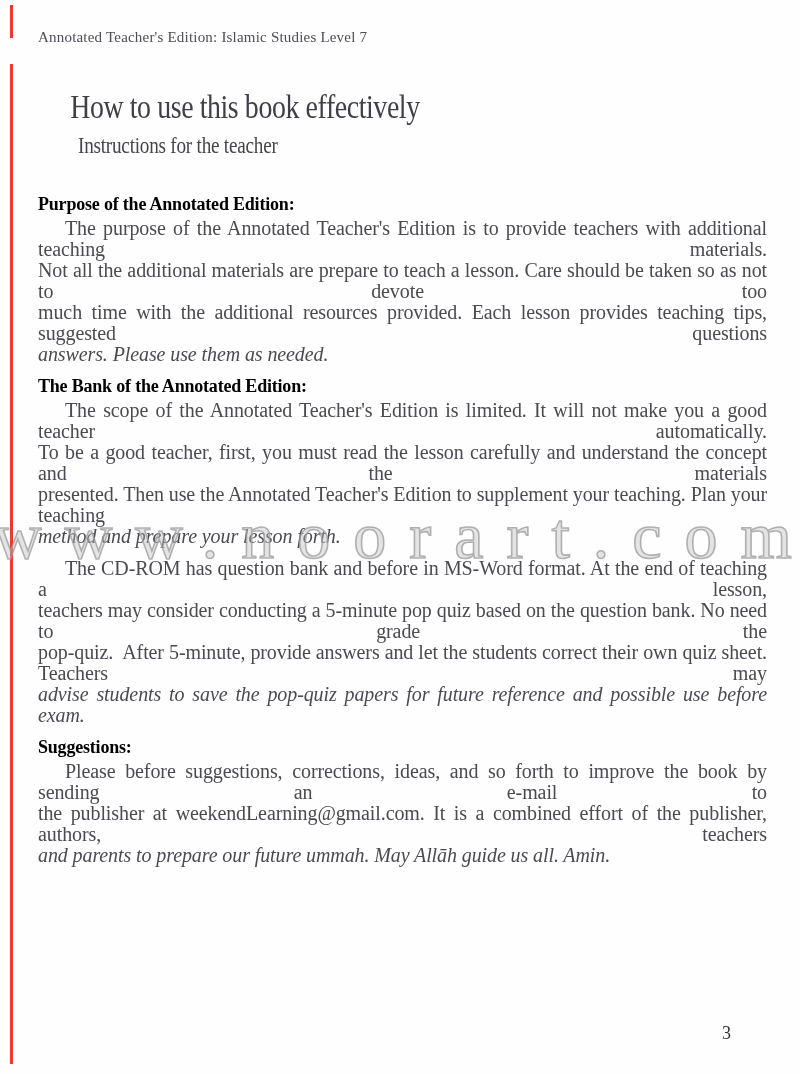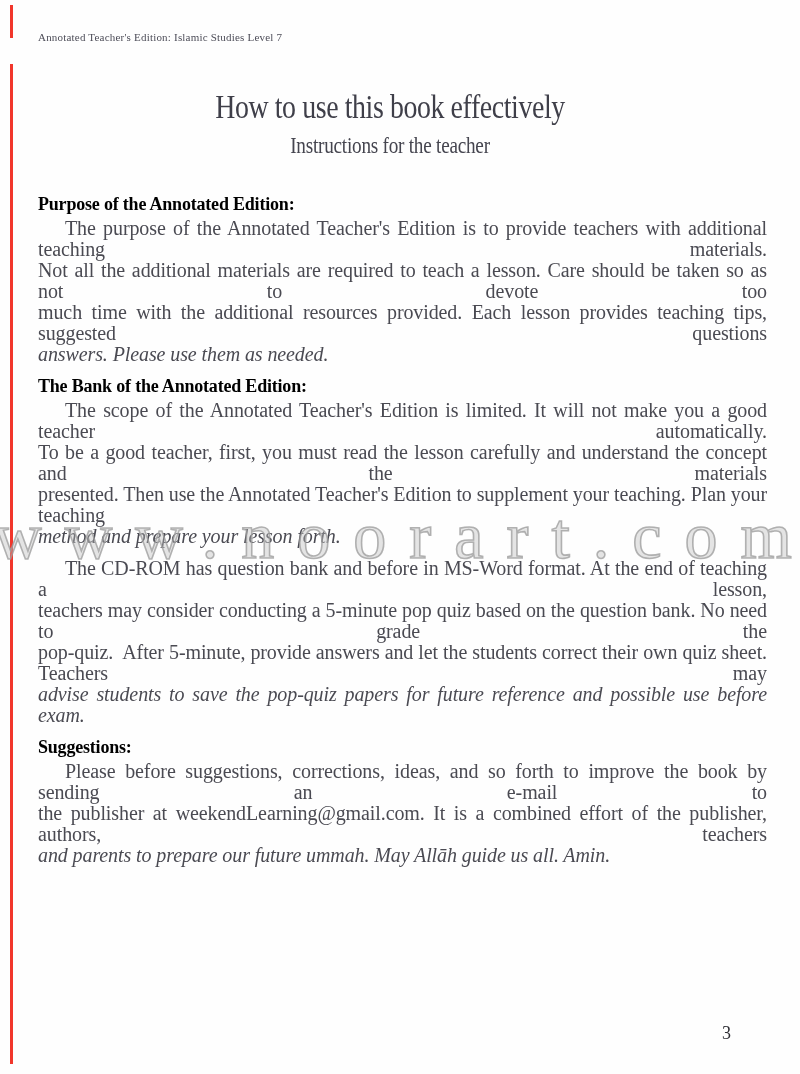--- a/index.html
+++ b/index.html
@@ -17,27 +17,27 @@
   
   .scan-line {
     position:absolute; left:10px; width:3px;
     background:#ef1a0e; opacity:.88;
   }
   .scan-line.seg1 { top:5px;  height:33px; }
   .scan-line.seg2 { top:64px; height:1000px; }
 
   .book-header {
     position:absolute; left:38px; top:28px;
-    font-size:11px; line-height:18px;
+    font-size:15px; line-height:18px;
     color:#4d4d58; letter-spacing:.2px;
   }
 
   .title-wrap {
     position:absolute; left:0; top:88px; width:780px;
-    text-align:center; color:#3f3f49;
+    text-align:left; color:#3f3f49;
   }
   .page-title {
     font-size:34px; line-height:38px;
     letter-spacing:-.5px;
     transform:scaleX(.82); transform-origin:50% 50%;
   }
   .page-subtitle {
     font-size:24px; line-height:30px; margin-top:4px;
     letter-spacing:-.3px;
     transform:scaleX(.80); transform-origin:50% 50%;
@@ -87,21 +87,21 @@
     <div class="page-title">How to use this book effectively</div>
     <div class="page-subtitle">Instructions for the teacher</div>
   </div>
 
   <div class="content">
 
     <div class="section">
       <h2 class="section-heading">Purpose of the Annotated Edition:</h2>
       <div class="para">
           <div class="tline">The purpose of the Annotated Teacher's Edition is to provide teachers with additional teaching materials.</div>
-          <div class="tline">Not all the additional materials are required to teach a lesson. Care should be taken so as not to devote too</div>
+          <div class="tline">Not all the additional materials are prepare to teach a lesson. Care should be taken so as not to devote too</div>
           <div class="tline">much time with the additional resources provided. Each lesson provides teaching tips, suggested questions</div>
           <div class="tline">answers. Please use them as needed.</div>
         </div>
     </div>
 
     <div class="section">
       <h2 class="section-heading">The Bank of the Annotated Edition:</h2>
       <div class="para">
           <div class="tline">The scope of the Annotated Teacher's Edition is limited. It will not make you a good teacher automatically.</div>
           <div class="tline">To be a good teacher, first, you must read the lesson carefully and understand the concept and the materials</div>

